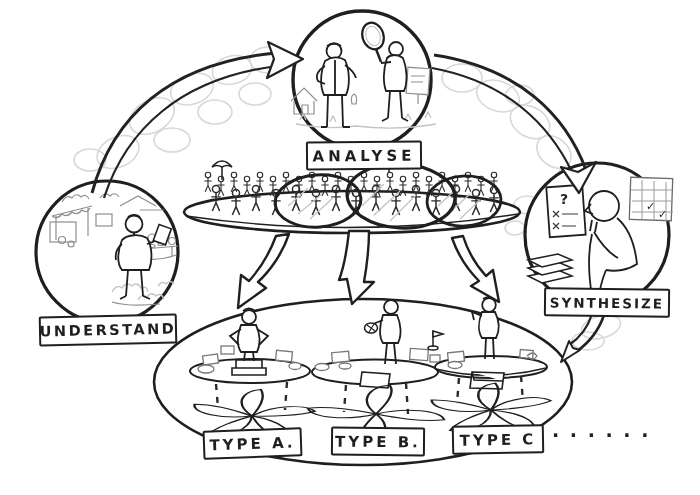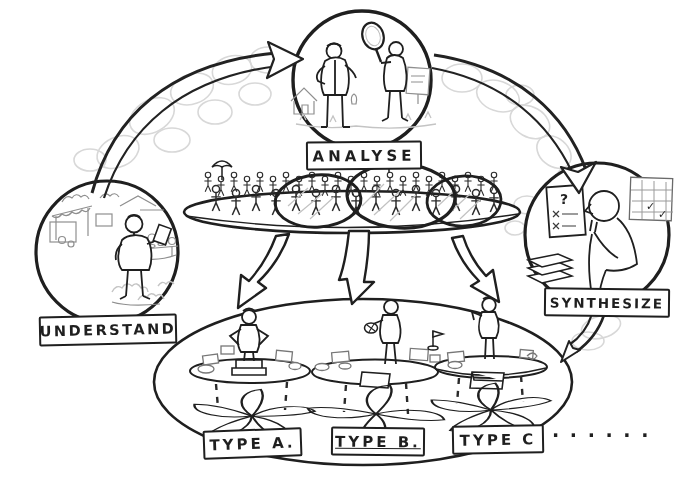--- a/index.html
+++ b/index.html
@@ -6,21 +6,21 @@
   .stage{position:relative;width:700px;height:495px;background:#ffffff;overflow:hidden;
          font-family:"DejaVu Sans","Liberation Sans",sans-serif;}
   svg{position:absolute;left:0;top:0;}
   .lbl{position:absolute;border:2px solid #1f1f1f;background:#fff;color:#1f1f1f;
        display:flex;align-items:center;justify-content:center;white-space:nowrap;
        font-weight:600;border-radius:2px;}
   #lbl-analyse{left:306px;top:141px;width:112px;height:25px;font-size:15px;letter-spacing:4px;transform:rotate(-.5deg);}
   #lbl-understand{left:39px;top:315px;width:134px;height:26px;font-size:14.5px;letter-spacing:2.5px;transform:rotate(-1.2deg);}
   #lbl-synthesize{left:544px;top:288px;width:122px;height:25px;font-size:13.5px;letter-spacing:2px;transform:rotate(.6deg);}
   #lbl-type-a{left:203px;top:429px;width:95px;height:25px;font-size:15px;letter-spacing:3px;transform:rotate(-2deg);}
-  #lbl-type-b{left:331px;top:427px;width:90px;height:25px;font-size:15px;letter-spacing:3px;transform:rotate(.5deg);text-decoration:underline;}
+  #lbl-type-b{left:331px;top:427px;width:90px;height:25px;font-size:15px;letter-spacing:3px;transform:rotate(.5deg);}
   #lbl-type-c{left:452px;top:425px;width:88px;height:25px;font-size:15px;letter-spacing:3px;transform:rotate(-1deg);}
   #lbl-dots{left:552px;top:422px;width:110px;height:25px;font-size:19px;letter-spacing:2px;
             border:none;background:transparent;font-weight:700;justify-content:flex-start;}
 </style>
 </head>
 <body>
 
 <div class="stage">
 <svg width="700" height="495" viewBox="0 0 700 495">
   <defs>

